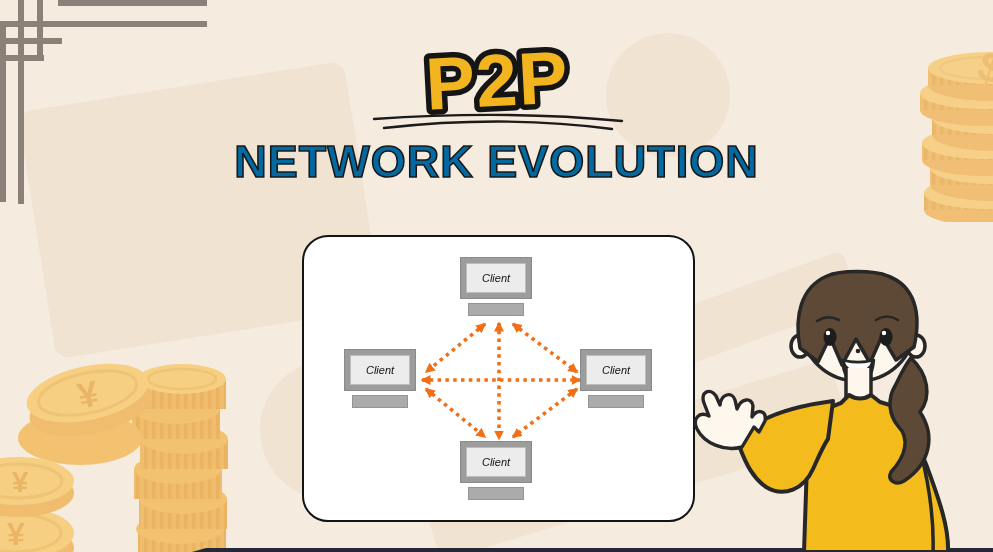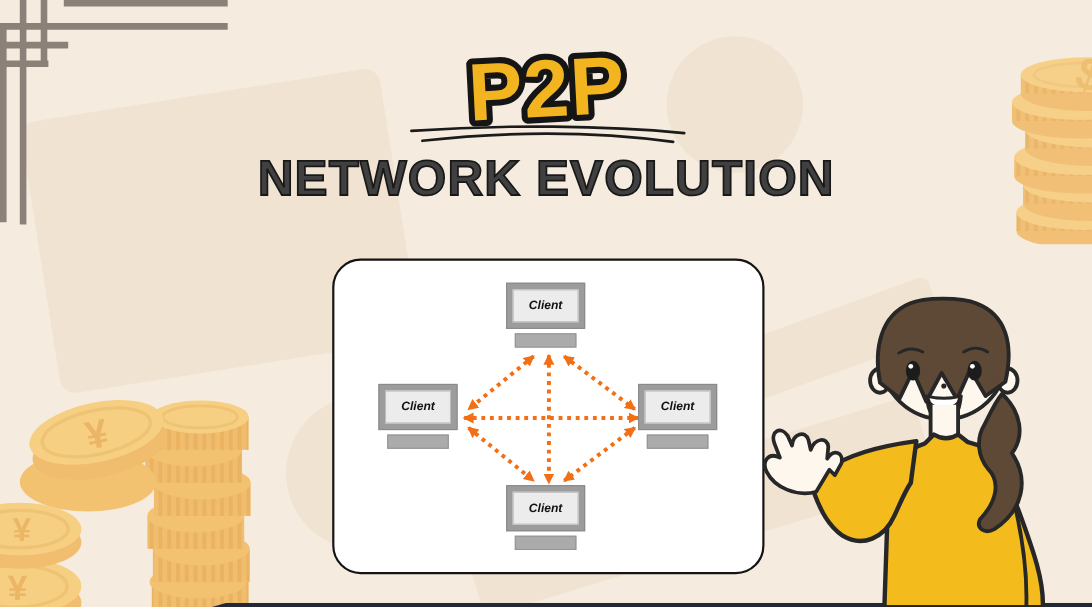--- a/index.html
+++ b/index.html
@@ -21,21 +21,21 @@
   .title-svg{position:absolute; left:340px; top:34px; z-index:2;}
   .title-svg text{
     font-family:"Liberation Sans", sans-serif; font-weight:bold; font-size:74px;
     fill:#F3B51F; stroke:#151515; stroke-width:11px; paint-order:stroke; stroke-linejoin:round;
     text-anchor:middle; letter-spacing:1px;
   }
   .underline-svg{position:absolute; left:370px; top:112px; z-index:2;}
   .underline-svg path{stroke:#1b1b1b; stroke-width:2.4; fill:none; stroke-linecap:round;}
   .subtitle{
     position:absolute; left:0; top:136px; width:100%; text-align:center; z-index:2;
-    font-weight:bold; font-size:45px; letter-spacing:1px; color:#404040;
+    font-weight:bold; font-size:45px; letter-spacing:1px; color:#0369a1;
     -webkit-text-stroke:1.6px #181818;
   }
   
   .card{
     position:absolute; left:302px; top:235px; width:393px; height:287px; z-index:2;
     background:#ffffff; border:2px solid #141414; border-radius:26px; box-sizing:border-box;
   }
   #arrow-layer{position:absolute; left:0; top:0; width:389px; height:283px;}
   .edge{stroke:#F26F15; stroke-width:3.6; stroke-dasharray:3.5 4.3;}
   .ah{fill:#F26F15;}
@@ -43,21 +43,21 @@
   .node-top{left:156px; top:20px;}
   .node-left{left:40px; top:112px;}
   .node-right{left:276px; top:112px;}
   .node-bottom{left:156px; top:204px;}
   .monitor{
     width:72px; height:42px; background:#9c9c9c; border:1px solid #8a8a8a;
     box-sizing:border-box; padding:5px;
   }
   .screen{
     width:100%; height:100%; background:#ececec; border:1px solid #bdbdbd; box-sizing:border-box;
-    display:flex; align-items:center; justify-content:center;font-weight:bold;
+    display:flex; align-items:center; justify-content:center;
   }
   .node-label{font-style:italic; font-size:11px; color:#111; line-height:1;}
   .base{width:56px; height:13px; background:#ababab; border:1px solid #949494; box-sizing:border-box; margin:4px auto 0;}
   
   .character{position:absolute; left:690px; top:250px; z-index:5;}
   
   .bottom-strip{
     position:absolute; left:192px; right:0; bottom:0; height:4px; z-index:3;
     background:#232837; clip-path:polygon(0 100%, 14px 0, 100% 0, 100% 100%);
   }

